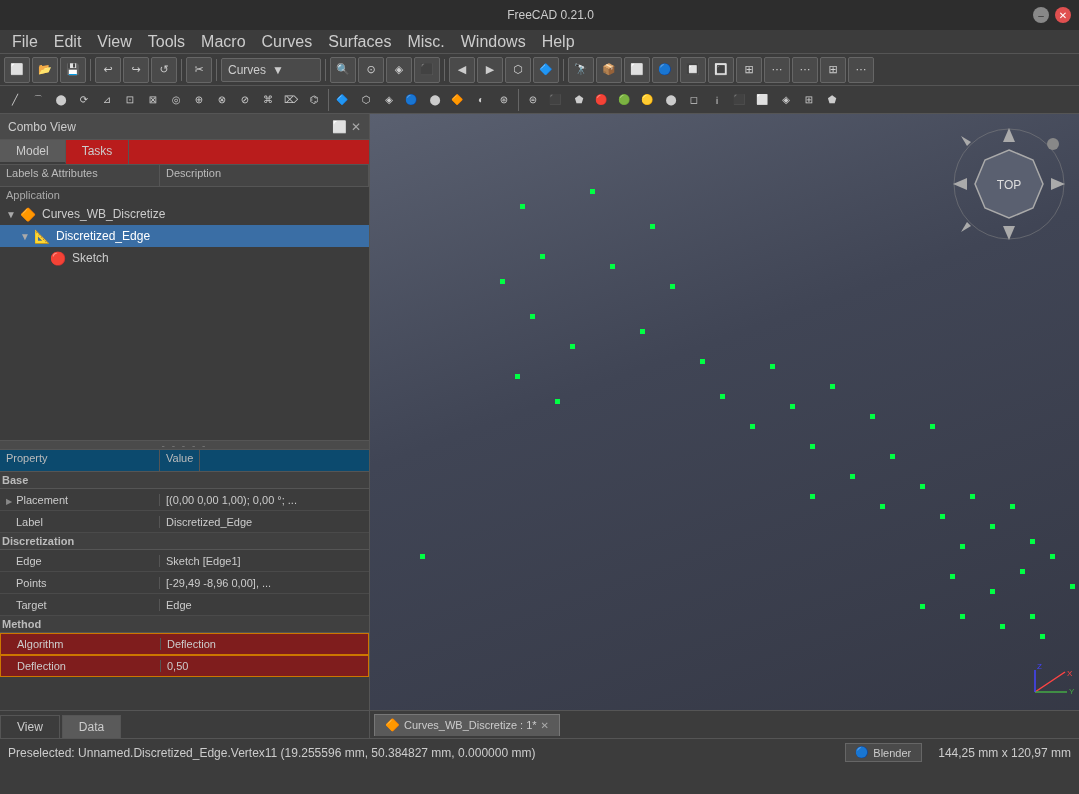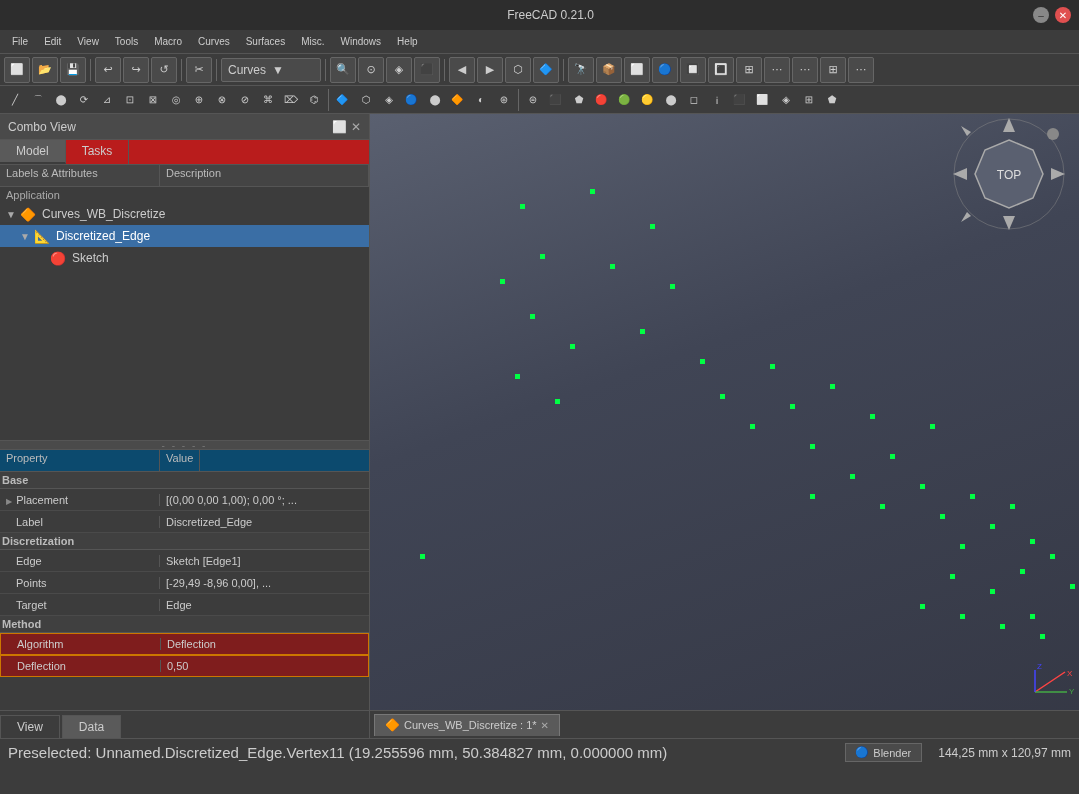--- a/index.html
+++ b/index.html
@@ -29,21 +29,21 @@
       height: 24px;
       display: flex;
       align-items: center;
       padding: 0 4px;
       border-bottom: 1px solid #555;
     }
     #menubar .menu-item {
       padding: 2px 8px;
       color: #ccc;
       cursor: pointer;
-      font-size: 10px;
+      font-size: 16px;
     }
 
     
     .toolbar-row {
       background: #3c3c3c;
       height: 32px;
       display: flex;
       align-items: center;
       padding: 2px 4px;
       border-bottom: 1px solid #555;
@@ -273,21 +273,21 @@
     .dot {
       position: absolute;
       width: 5px; height: 5px;
       background: #00ff44;
       border-radius: 0;
     }
 
     
     #nav-cube {
       position: absolute;
-      top: 0;
+      top: 10px;
       right: 10px;
       width: 120px;
       height: 120px;
     }
 
     
     #viewport-tabs {
       position: absolute;
       bottom: 0;
       left: 0;
@@ -318,21 +318,21 @@
     
     #statusbar {
       height: 28px;
       background: #3c3c3c;
       border-top: 1px solid #555;
       display: flex;
       align-items: center;
       justify-content: space-between;
       padding: 0 8px;
     }
-    #statusbar .status-text { color: #ccc; font-size: 15px; }
+    #statusbar .status-text { color: #ccc; font-size: 12px; }
     #statusbar .status-right { display: flex; align-items: center; gap: 16px; }
     .blender-btn {
       background: #4a4a4a;
       border: 1px solid #666;
       color: #ccc;
       padding: 2px 10px;
       font-size: 11px;
       cursor: pointer;
       display: flex;
       align-items: center;

